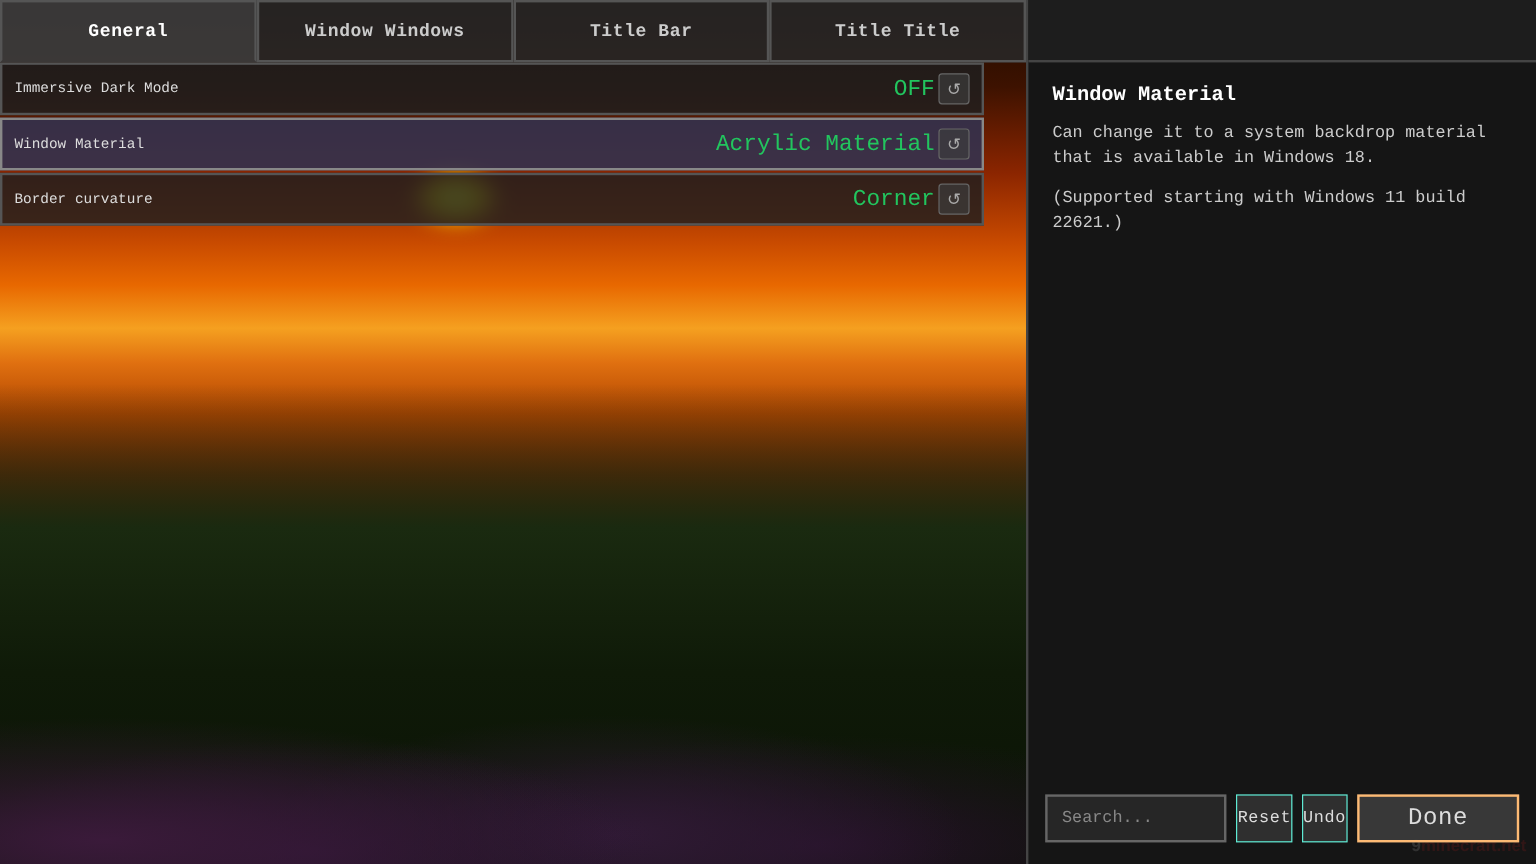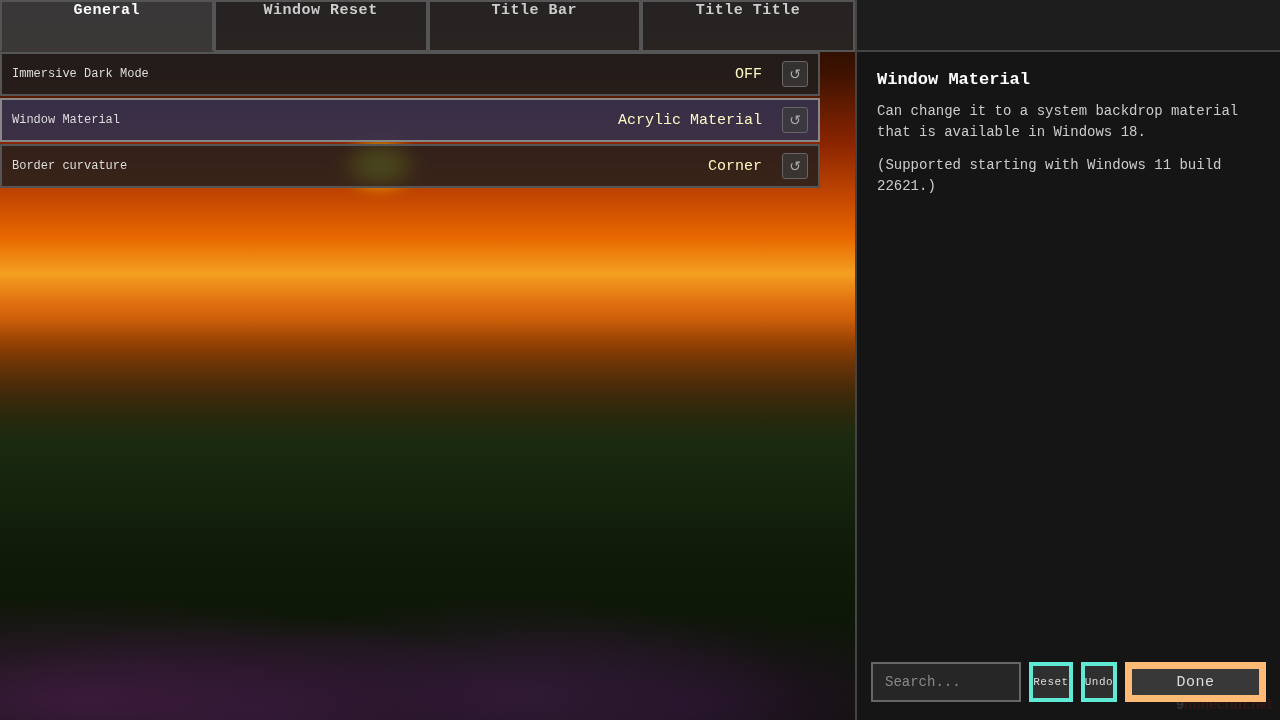--- a/index.html
+++ b/index.html
@@ -95,20 +95,21 @@
     .tab-bar {
       display: flex;
       width: 100%;
       height: 52px;
       background: transparent;
     }
 
     .tab {
       flex: 1;
       display: flex;
+      align-items: center;
       justify-content: center;
       background: rgba(40, 40, 40, 0.85);
       border: 2px solid #555;
       cursor: pointer;
       color: #ccc;
       font-family: 'Courier New', monospace;
       font-size: 15px;
       font-weight: bold;
       letter-spacing: 0.5px;
     }
@@ -143,24 +144,24 @@
     }
 
     .setting-label {
       flex: 1;
       color: #ddd;
       font-size: 12px;
       font-family: 'Courier New', monospace;
     }
 
     .setting-value {
-      color: #fef9c3;
-      font-size: 15px;
-      font-family: 'Courier New', monospace;
-      margin-right: 20px;
+      color: #22c55e;
+      font-size: 19px;
+      font-family: 'Courier New', monospace;
+      margin-right: 3px;
     }
 
     .reset-btn {
       background: rgba(60, 60, 60, 0.7);
       border: 1px solid #666;
       color: #aaa;
       width: 26px;
       height: 26px;
       cursor: pointer;
       display: flex;
@@ -239,36 +240,36 @@
 
     .btn-row {
       display: flex;
       gap: 8px;
     }
 
     .action-btn {
       flex: 1;
       height: 40px;
       background: rgba(50, 50, 50, 0.9);
-      border: 4px solid #5eead4;
+      border: 1px solid #5eead4;
       color: #ddd;
       font-family: 'Courier New', monospace;
-      font-size: 11px;
+      font-size: 14px;
       cursor: pointer;
       letter-spacing: 0.5px;
     }
 
     .done-btn {
       width: 100%;
       height: 40px;
       background: rgba(60, 60, 60, 0.9);
-      border: 7px solid #fdba74;
+      border: 2px solid #fdba74;
       color: #ddd;
       font-family: 'Courier New', monospace;
-      font-size: 15px;
+      font-size: 20px;
       cursor: pointer;
       letter-spacing: 0.5px;
     }
 
     
     .watermark {
       position: absolute;
       bottom: 8px;
       right: 8px;
       z-index: 5;
@@ -293,21 +294,21 @@
 <div class="terrain"></div>
 <div class="ground-detail"></div>
 
 <div class="left-panel">
 
   <div class="tab-bar">
     <div class="tab active">
       <span>General</span>
     </div>
     <div class="tab">
-      <span>Window Reset</span>
+      <span>Window Windows</span>
     </div>
     <div class="tab">
       <span>Title Bar</span>
     </div>
     <div class="tab">
       <span>Title Title</span>
     </div>
   </div>
 
   <div class="settings-list">

